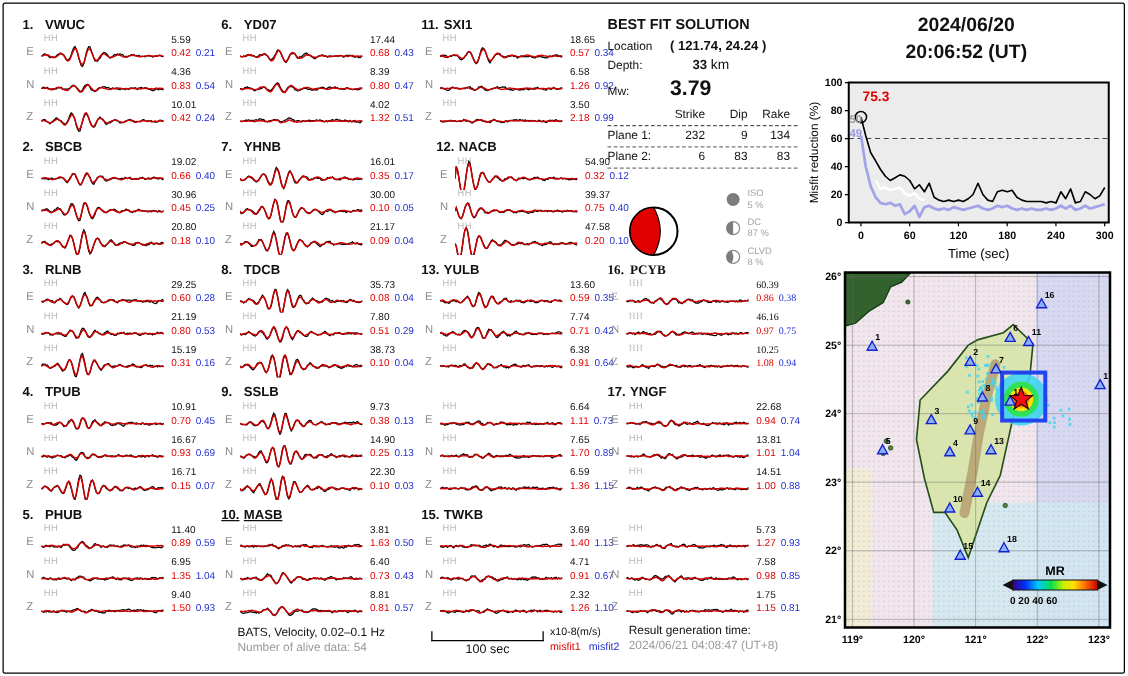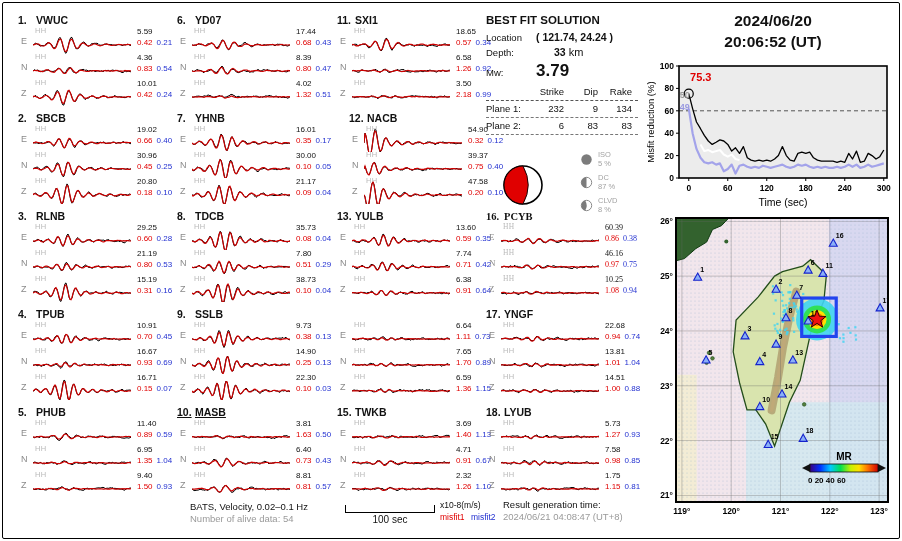--- a/index.html
+++ b/index.html
@@ -667,24 +667,20 @@
           <span class="chan">HH</span>
           <svg class="wf" width="98" height="24">
             <path d="M0 14.879999999999999 L1 14.6 L2 13.7 L3 13.9 L4 14.6 L5 15.5 L6 14.6 L7 15.2 L8 14.6 L9 13.8 L10 15.0 L11 14.1 L12 13.6 L13 14.2 L14 15.1 L15 15.9 L16 15.5 L17 16.4 L18 16.8 L19 15.3 L20 15.0 L21 14.0 L22 14.0 L23 13.5 L24 14.5 L25 14.4 L26 14.6 L27 14.7 L28 15.7 L29 15.5 L30 16.2 L31 14.8 L32 13.7 L33 13.8 L34 13.9 L35 13.1 L36 14.6 L37 14.5 L38 15.4 L39 16.3 L40 15.8 L41 14.8 L42 15.4 L43 14.2 L44 13.4 L45 14.4 L46 14.3 L47 14.5 L48 15.7 L49 15.7 L50 16.2 L51 16.3 L52 15.0 L53 14.6 L54 14.6 L55 14.0 L56 14.2 L57 13.8 L58 14.9 L59 15.4 L60 15.1 L61 15.9 L62 15.2 L63 14.7 L64 15.4 L65 15.3 L66 14.8 L67 14.6 L68 15.4 L69 14.5 L70 14.2 L71 15.1 L72 15.8 L73 16.1 L74 16.3 L75 15.3 L76 15.8 L77 15.8 L78 15.5 L79 15.3 L80 14.6 L81 14.2 L82 15.3 L83 14.5 L84 14.7 L85 15.3 L86 15.2 L87 15.8 L88 15.1 L89 14.8 L90 15.2 L91 14.9 L92 15.8 L93 15.3 L94 15.5 L95 15.1 L96 15.8 L97 14.8 L98 13.9" fill="none" stroke="#000" stroke-width="1"></path>
             <path d="M0 14.879999999999999 L1 14.4 L2 14.6 L3 14.6 L4 14.5 L5 15.0 L6 15.2 L7 15.1 L8 15.1 L9 14.9 L10 14.9 L11 14.8 L12 14.6 L13 14.7 L14 14.9 L15 14.9 L16 15.3 L17 15.2 L18 15.6 L19 15.2 L20 15.2 L21 14.4 L22 14.3 L23 14.2 L24 14.0 L25 14.6 L26 14.8 L27 15.3 L28 15.8 L29 16.3 L30 16.2 L31 15.5 L32 14.5 L33 13.9 L34 13.8 L35 14.0 L36 14.5 L37 15.2 L38 16.0 L39 16.3 L40 16.3 L41 15.9 L42 15.0 L43 14.3 L44 14.4 L45 14.2 L46 14.5 L47 14.8 L48 14.9 L49 15.0 L50 15.3 L51 15.5 L52 15.1 L53 15.1 L54 15.1 L55 14.6 L56 14.9 L57 14.7 L58 14.9 L59 15.1 L60 15.4 L61 15.2 L62 15.1 L63 14.8 L64 15.0 L65 15.1 L66 15.2 L67 15.1 L68 15.0 L69 15.1 L70 15.1 L71 15.0 L72 15.2 L73 15.0 L74 14.9 L75 14.6 L76 14.5 L77 14.5 L78 14.7 L79 14.7 L80 14.7 L81 14.5 L82 14.9 L83 14.8 L84 15.0 L85 15.1 L86 14.9 L87 14.8 L88 14.5 L89 14.7 L90 14.6 L91 14.8 L92 15.0 L93 14.8 L94 14.9 L95 14.9 L96 15.1 L97 15.2 L98 15.2" fill="none" stroke="#cc0000" stroke-width="1.2"></path>
           </svg>
           <span class="amp">14.51</span>
           <span class="mis"><span class="m1">1.00</span><span class="m2">0.88</span></span>
         </div>
       </div>
       <div class="station" style="left: 470px; top: 394px;">
-        <div class="st-h">
-          <span class="st-num">18.</span>
-          <span>LYUB</span>
-        </div>
         <div class="comp-row" style="top: 14px;">
           <span class="comp-l">E</span>
           <span class="chan">HH</span>
           <svg class="wf" width="98" height="24">
             <path d="M0 14.879999999999999 L1 15.3 L2 14.4 L3 14.5 L4 14.7 L5 14.3 L6 13.7 L7 14.9 L8 14.7 L9 14.2 L10 14.5 L11 13.9 L12 13.7 L13 14.2 L14 14.1 L15 14.2 L16 13.7 L17 14.0 L18 14.4 L19 15.4 L20 15.8 L21 14.6 L22 15.4 L23 14.7 L24 13.5 L25 13.9 L26 14.8 L27 14.2 L28 15.1 L29 16.5 L30 16.7 L31 16.7 L32 15.0 L33 14.1 L34 14.0 L35 13.3 L36 12.9 L37 14.5 L38 14.7 L39 14.9 L40 15.1 L41 15.1 L42 15.6 L43 14.7 L44 14.2 L45 13.6 L46 13.4 L47 13.8 L48 15.2 L49 15.6 L50 14.6 L51 15.2 L52 14.2 L53 14.1 L54 13.6 L55 13.9 L56 14.6 L57 15.4 L58 16.1 L59 16.3 L60 16.2 L61 16.4 L62 16.3 L63 15.4 L64 15.5 L65 15.2 L66 15.2 L67 15.5 L68 15.1 L69 15.0 L70 14.2 L71 14.4 L72 15.4 L73 14.7 L74 14.3 L75 14.1 L76 13.6 L77 14.2 L78 14.0 L79 15.1 L80 15.8 L81 15.7 L82 14.7 L83 14.0 L84 14.5 L85 15.2 L86 15.2 L87 14.6 L88 15.6 L89 14.9 L90 14.4 L91 15.0 L92 15.2 L93 14.7 L94 14.4 L95 15.5 L96 14.4 L97 14.5 L98 14.0" fill="none" stroke="#000" stroke-width="1"></path>
             <path d="M0 14.879999999999999 L1 14.7 L2 14.8 L3 14.5 L4 14.7 L5 14.4 L6 14.9 L7 14.7 L8 14.7 L9 14.7 L10 15.1 L11 15.3 L12 15.2 L13 15.0 L14 14.9 L15 15.0 L16 15.1 L17 15.3 L18 15.3 L19 15.2 L20 15.3 L21 15.3 L22 14.9 L23 14.5 L24 14.3 L25 14.4 L26 14.7 L27 15.0 L28 15.8 L29 16.3 L30 16.3 L31 15.7 L32 14.9 L33 14.3 L34 14.0 L35 13.7 L36 14.2 L37 14.6 L38 15.0 L39 15.3 L40 15.5 L41 15.5 L42 15.3 L43 14.9 L44 14.5 L45 14.5 L46 14.6 L47 15.1 L48 15.3 L49 15.2 L50 15.1 L51 15.0 L52 14.7 L53 14.9 L54 14.9 L55 14.9 L56 14.9 L57 15.0 L58 14.9 L59 15.2 L60 14.9 L61 14.8 L62 14.9 L63 14.9 L64 14.8 L65 14.8 L66 15.0 L67 14.6 L68 14.7 L69 15.1 L70 15.3 L71 15.2 L72 15.0 L73 15.1 L74 14.9 L75 14.9 L76 14.6 L77 14.8 L78 15.0 L79 15.1 L80 15.0 L81 14.7 L82 14.9 L83 15.0 L84 14.9 L85 15.0 L86 14.7 L87 14.6 L88 15.0 L89 14.7 L90 14.9 L91 14.7 L92 14.9 L93 14.7 L94 14.7 L95 14.5 L96 14.6 L97 14.7 L98 14.9" fill="none" stroke="#cc0000" stroke-width="1.2"></path>
           </svg>
           <span class="amp">5.73</span>
           <span class="mis"><span class="m1">1.27</span><span class="m2">0.93</span></span>
         </div>

